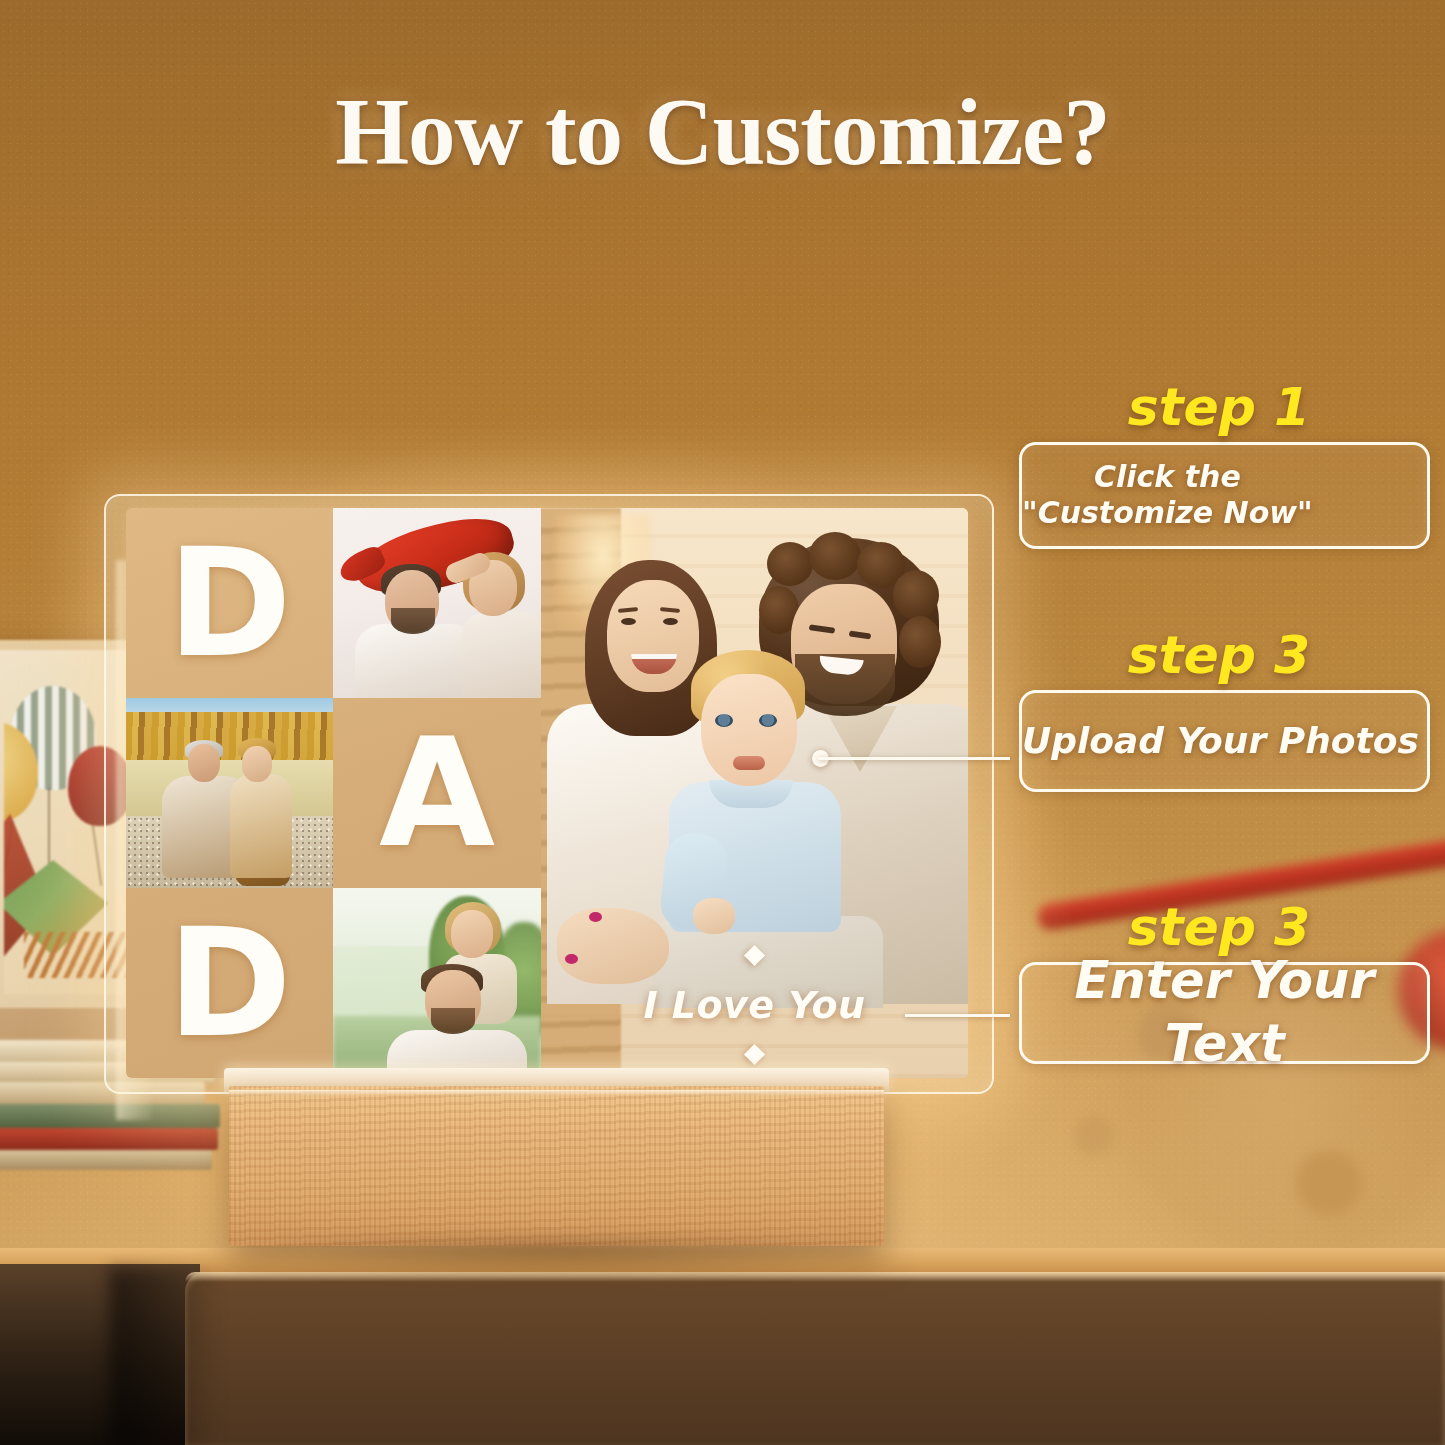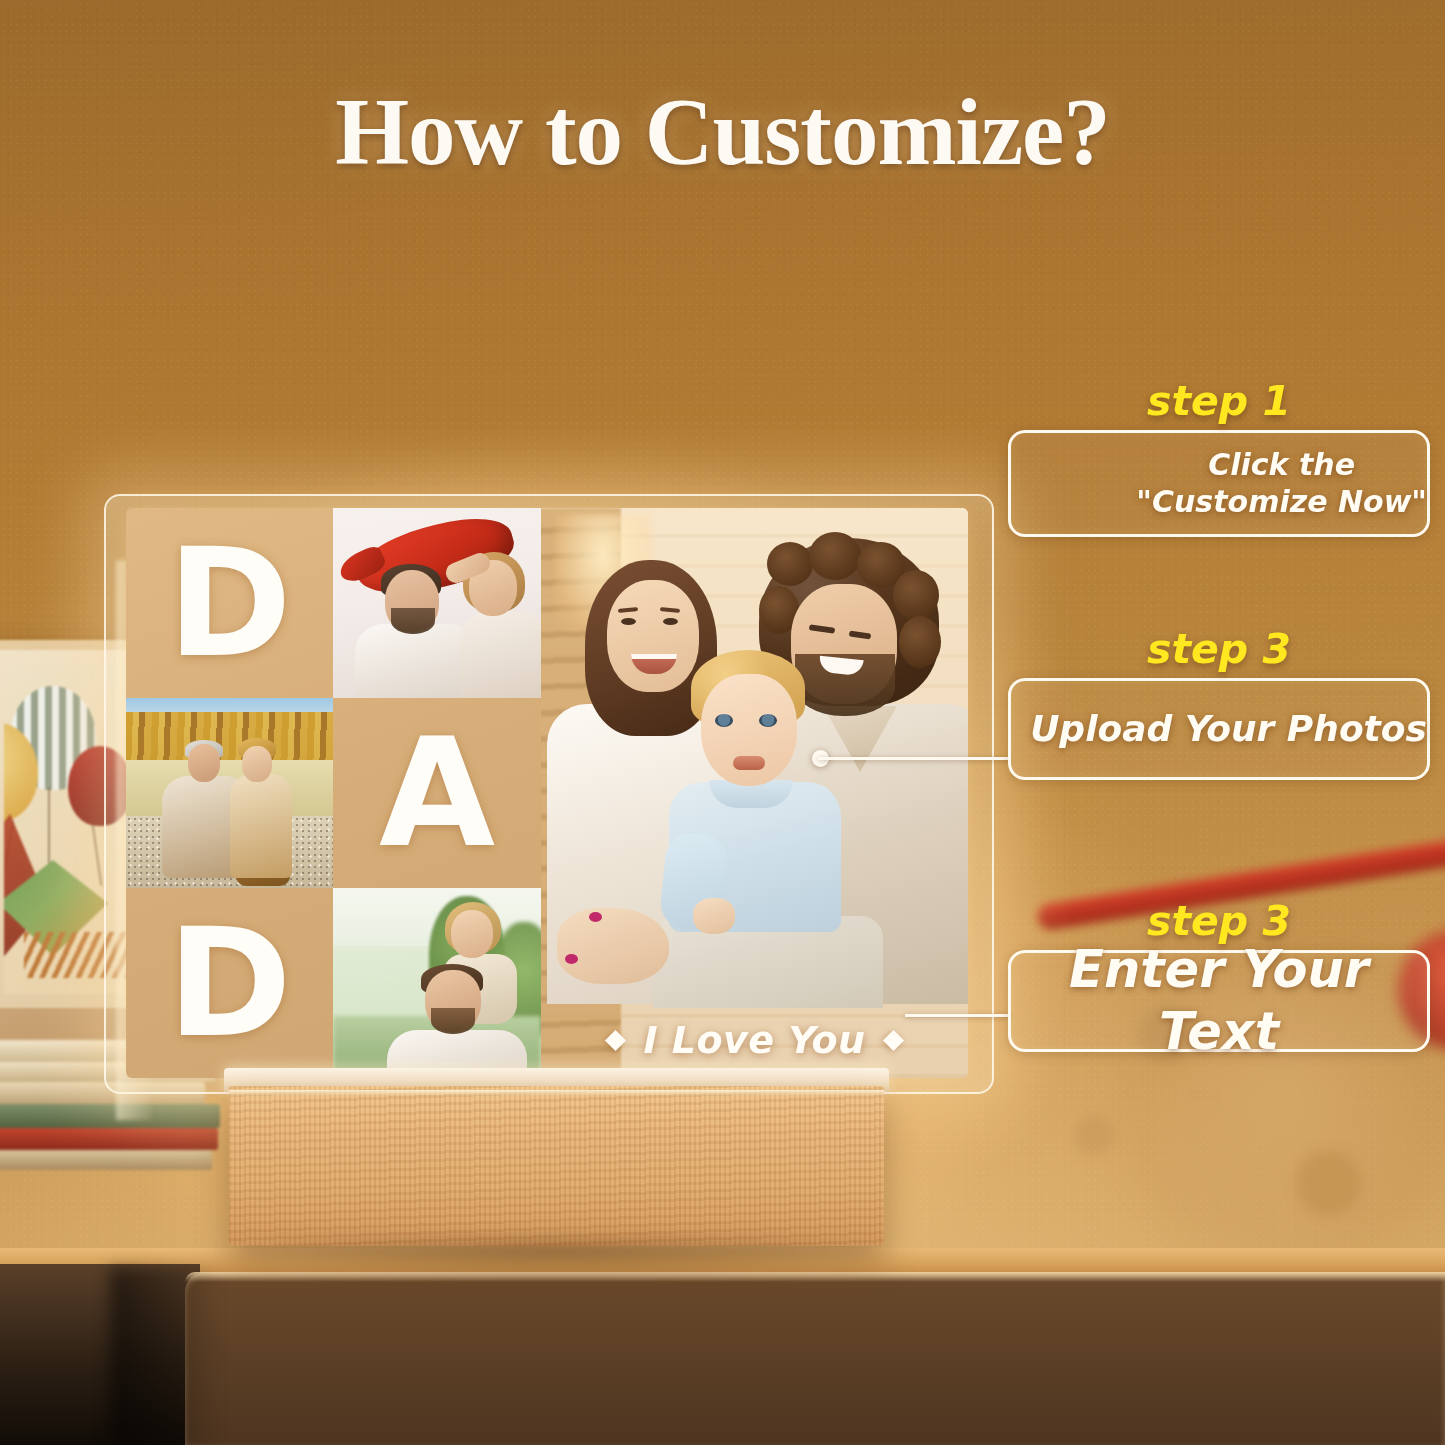--- a/index.html
+++ b/index.html
@@ -474,20 +474,21 @@
   .nail { position:absolute; width:13px; height:10px; background:#c0286a;
     border-radius:50%; }
   .n1 { left:48px; top:404px; }
   .n2 { left:24px; top:446px; }
 
   
   .love {
     position:absolute; left:0; bottom:16px; width:100%;
     display:flex; align-items:center; justify-content:center; gap:20px;
     pointer-events:none;
+    flex-direction:column;
   }
   .love-text {
     font-family:"DejaVu Sans", sans-serif;
     font-weight:bold; font-style:italic;
     font-size:38px; letter-spacing:.5px;
     color:#fffdf6;
     text-shadow:0 2px 8px rgba(150,90,40,.55);
   }
   .love-dia {
     width:15px; height:15px; background:#fffdf6; transform:rotate(45deg);
@@ -518,34 +519,35 @@
     position:absolute; left:206px; top:1238px; width:700px; height:40px;
     background:radial-gradient(ellipse at 50% 30%, rgba(90,50,18,.4), rgba(90,50,18,0) 70%);
     filter:blur(8px);
   }
 
   
   .step-group { position:absolute; }
   .step-label {
     font-family:"DejaVu Sans", sans-serif;
     font-weight:bold; font-style:italic;
-    font-size:41px;
+    font-size:52px;
     color:#ffe81f;
     text-align:center;
     text-shadow:0 3px 7px rgba(90,45,10,.5);
     line-height:1.05;
   }
   .step-box {
     margin-top:7px;
     border:3px solid #fffaf0;
     border-radius:17px;
     background:rgba(255,240,210,.05);
-    display:flex; align-items:center; justify-content:flex-end;
+    display:flex; align-items:center; justify-content:flex-start;
     text-align:center;
     box-shadow:0 2px 12px rgba(80,40,10,.22), inset 0 0 16px rgba(255,236,200,.10);
+    margin-left:11px;
   }
   .step-text {
     font-family:"DejaVu Sans", sans-serif;
     font-weight:bold; font-style:italic;
     color:#fffcf4;
     text-shadow:0 2px 7px rgba(110,55,15,.55);
     line-height:1.22;
   }
   #step1 { left:1008px; top:380px; width:422px; }
   #step1 .step-box { height:107px; }

